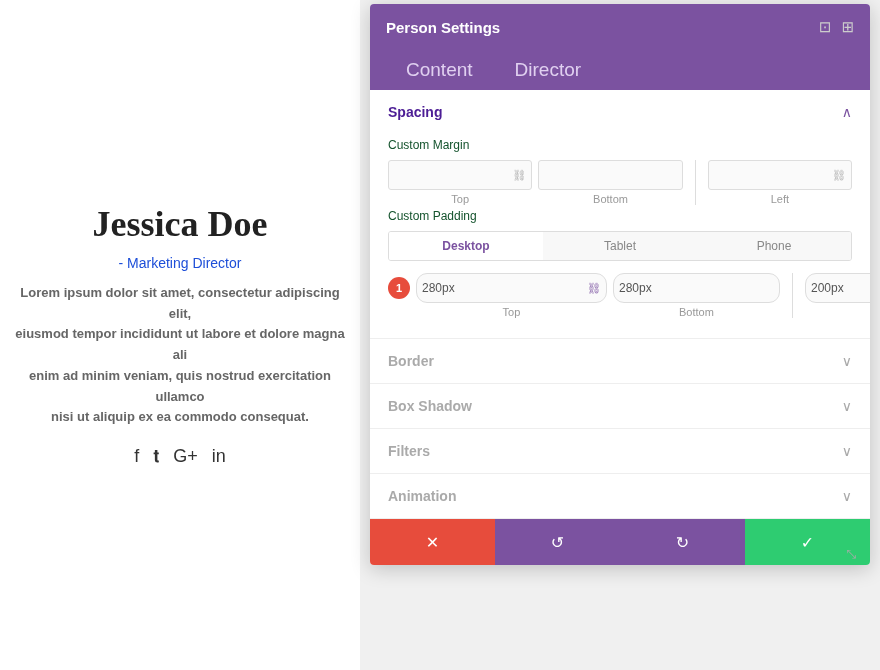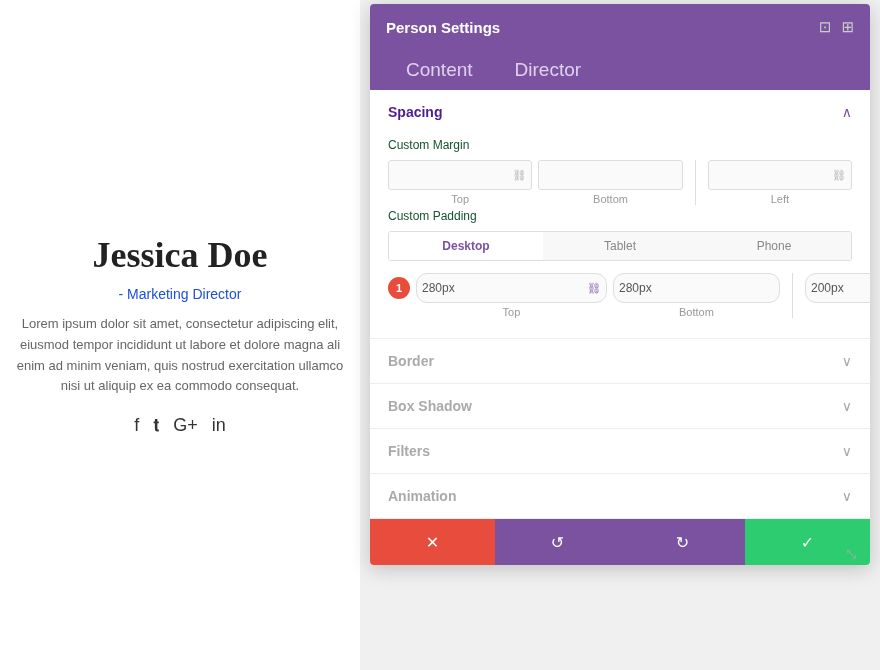--- a/index.html
+++ b/index.html
@@ -38,20 +38,21 @@
       font-size: 14px;
       margin-bottom: 12px;
       text-align: center;
     }
     .person-bio {
       color: #666;
       font-size: 13px;
       text-align: center;
       line-height: 1.6;
       margin-bottom: 18px;
+      font-weight: bold;
     }
     .social-icons {
       display: flex;
       gap: 14px;
       font-size: 18px;
       color: #333;
     }
     .social-icon {
       cursor: pointer;
       font-style: normal;

